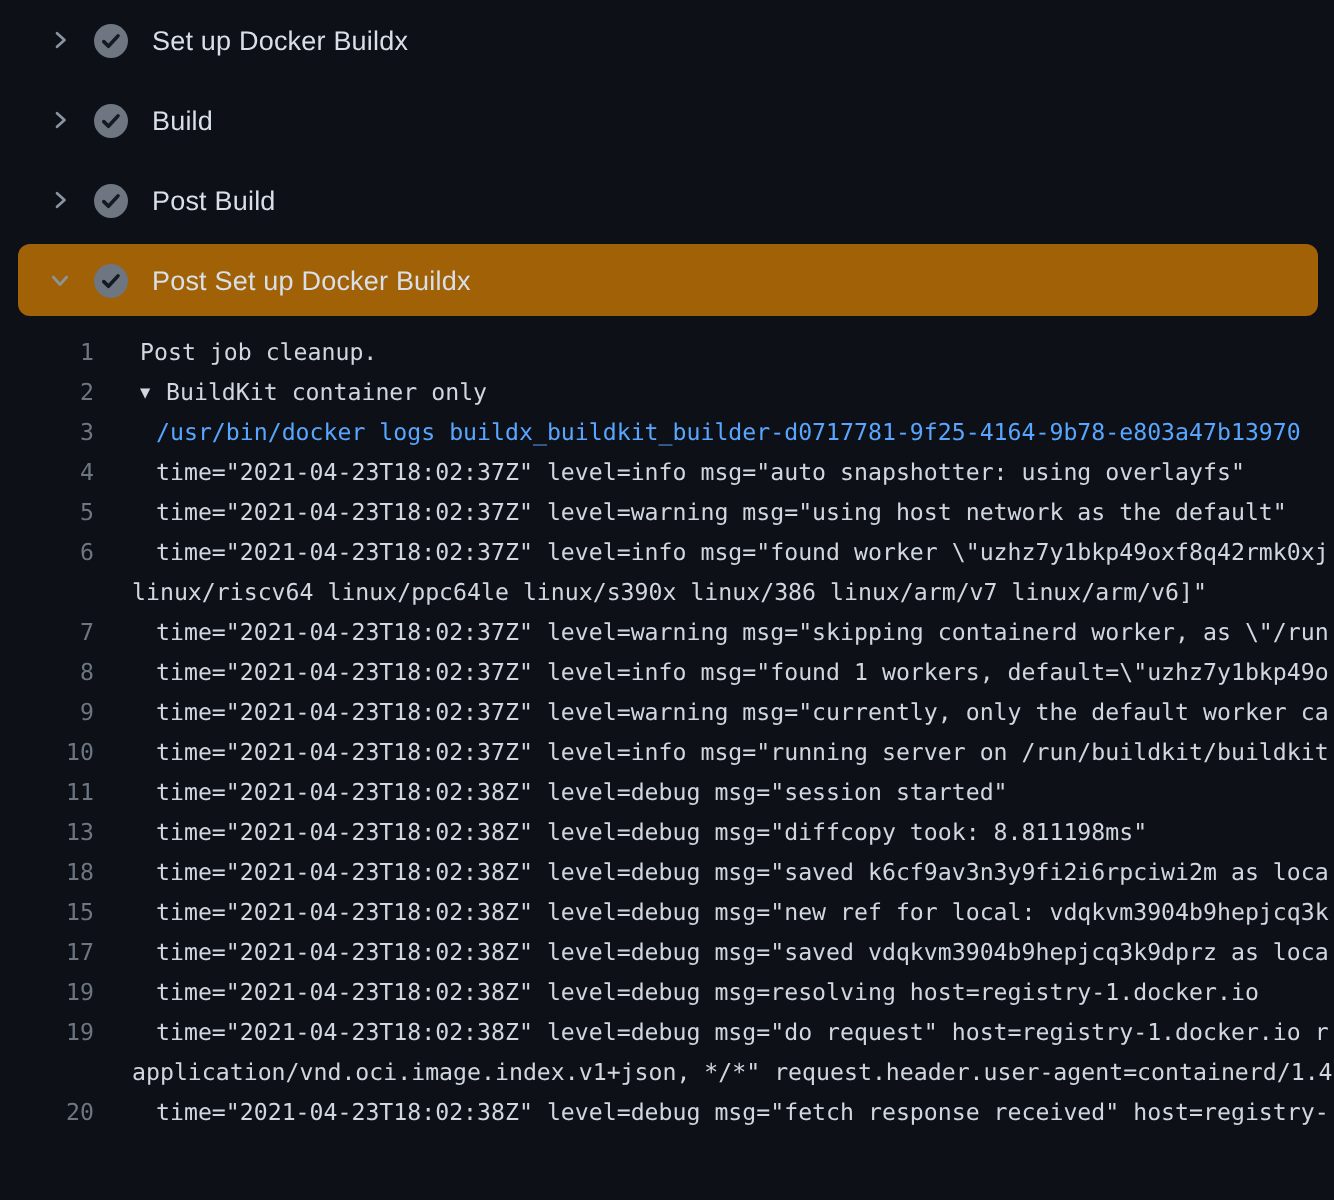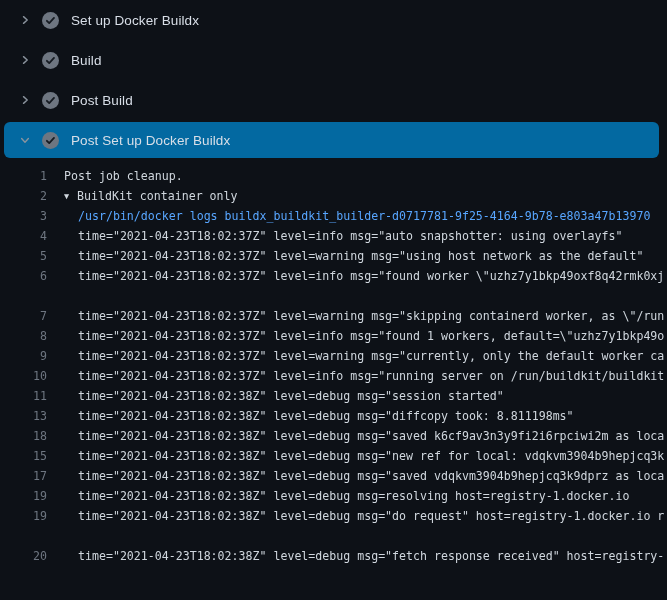--- a/index.html
+++ b/index.html
@@ -2,30 +2,30 @@
 <html><head>
 <meta charset="utf-8">
 <style>
   * { box-sizing: border-box; margin: 0; padding: 0; }
   html, body { width: 667px; height: 600px; overflow: hidden; }
   body {
     background: #0d1117;
     font-family: "Liberation Sans", sans-serif;
   }
   .steps-list { padding-top: 0; }
-  .step-slot { height: 40px; padding: 0 8px 0 4px; display: flex; align-items: stretch; }
+  .step-slot { height: 40px; padding: 0 8px 0 9px; display: flex; align-items: stretch; }
   .step-row {
     flex: 1;
     display: flex;
     align-items: center;
     padding-left: 14px;
     cursor: pointer;
     border-radius: 6px;
   }
-  .step-row.expanded { background: #0369a1; margin: 2px 0; }
+  .step-row.expanded { background: #a16207; margin: 2px 0; }
   .chevron-box { width: 13px; height: 13px; display: flex; align-items: center; justify-content: center; margin-right: 11px; flex: none; }
   .check-box { width: 17px; height: 17px; margin-right: 12px; flex: none; }
   .step-title {
     color: #d9dfe8;
     font-size: 13.5px;
     font-weight: 500;
     letter-spacing: 0.1px;
     white-space: nowrap;
   }
   .log-area {
@@ -36,21 +36,21 @@
   }
   .log-row { display: flex; height: 20px; line-height: 20px; white-space: pre; overflow: hidden; width: 667px; }
   .log-gutter {
     width: 47px;
     flex: none;
     text-align: right;
     color: #6e7681;
     cursor: pointer;
     user-select: none;
   }
-  .log-text { margin-left: 17px; }
+  .log-text { margin-left: 23px; }
   .log-text.indent1 { margin-left: 31px; }
   .log-text.wrapline { margin-left: 19px; }
   .log-text.command { color: #58a6ff; text-align: right; }
   .group-toggle {
     display: inline-block;
     width: 13px;
     font-size: 8.5px;
     color: #d0d7de;
     vertical-align: 1px;
     cursor: pointer;
@@ -117,27 +117,27 @@
       </div>
     </div>
   </div>
 <div class="log-area">
     <div class="log-row"><span class="log-gutter">1</span><span class="log-text">Post job cleanup.</span></div>
     <div class="log-row"><span class="log-gutter">2</span><span class="log-text"><span class="group-toggle">▼</span><span>BuildKit container only</span></span></div>
     <div class="log-row"><span class="log-gutter">3</span><span class="log-text indent1 command">/usr/bin/docker logs buildx_buildkit_builder-d0717781-9f25-4164-9b78-e803a47b13970</span></div>
     <div class="log-row"><span class="log-gutter">4</span><span class="log-text indent1">time="2021-04-23T18:02:37Z" level=info msg="auto snapshotter: using overlayfs"</span></div>
     <div class="log-row"><span class="log-gutter">5</span><span class="log-text indent1">time="2021-04-23T18:02:37Z" level=warning msg="using host network as the default"</span></div>
     <div class="log-row"><span class="log-gutter">6</span><span class="log-text indent1">time="2021-04-23T18:02:37Z" level=info msg="found worker \"uzhz7y1bkp49oxf8q42rmk0xj</span></div>
-    <div class="log-row"><span class="log-gutter"></span></div>
+    <div class="log-row"><span class="log-gutter"></span><span class="log-text wrapline">linux/riscv64 linux/ppc64le linux/s390x linux/386 linux/arm/v7 linux/arm/v6]"</span></div>
     <div class="log-row"><span class="log-gutter">7</span><span class="log-text indent1">time="2021-04-23T18:02:37Z" level=warning msg="skipping containerd worker, as \"/run</span></div>
     <div class="log-row"><span class="log-gutter">8</span><span class="log-text indent1">time="2021-04-23T18:02:37Z" level=info msg="found 1 workers, default=\"uzhz7y1bkp49o</span></div>
     <div class="log-row"><span class="log-gutter">9</span><span class="log-text indent1">time="2021-04-23T18:02:37Z" level=warning msg="currently, only the default worker ca</span></div>
     <div class="log-row"><span class="log-gutter">10</span><span class="log-text indent1">time="2021-04-23T18:02:37Z" level=info msg="running server on /run/buildkit/buildkit</span></div>
     <div class="log-row"><span class="log-gutter">11</span><span class="log-text indent1">time="2021-04-23T18:02:38Z" level=debug msg="session started"</span></div>
     <div class="log-row"><span class="log-gutter">13</span><span class="log-text indent1">time="2021-04-23T18:02:38Z" level=debug msg="diffcopy took: 8.811198ms"</span></div>
     <div class="log-row"><span class="log-gutter">18</span><span class="log-text indent1">time="2021-04-23T18:02:38Z" level=debug msg="saved k6cf9av3n3y9fi2i6rpciwi2m as loca</span></div>
     <div class="log-row"><span class="log-gutter">15</span><span class="log-text indent1">time="2021-04-23T18:02:38Z" level=debug msg="new ref for local: vdqkvm3904b9hepjcq3k</span></div>
     <div class="log-row"><span class="log-gutter">17</span><span class="log-text indent1">time="2021-04-23T18:02:38Z" level=debug msg="saved vdqkvm3904b9hepjcq3k9dprz as loca</span></div>
     <div class="log-row"><span class="log-gutter">19</span><span class="log-text indent1">time="2021-04-23T18:02:38Z" level=debug msg=resolving host=registry-1.docker.io</span></div>
     <div class="log-row"><span class="log-gutter">19</span><span class="log-text indent1">time="2021-04-23T18:02:38Z" level=debug msg="do request" host=registry-1.docker.io r</span></div>
-    <div class="log-row"><span class="log-gutter"></span></div>
+    <div class="log-row"><span class="log-gutter"></span><span class="log-text wrapline">application/vnd.oci.image.index.v1+json, */*" request.header.user-agent=containerd/1.4</span></div>
     <div class="log-row"><span class="log-gutter">20</span><span class="log-text indent1">time="2021-04-23T18:02:38Z" level=debug msg="fetch response received" host=registry-</span></div>
   </div>
 
 </body></html>

